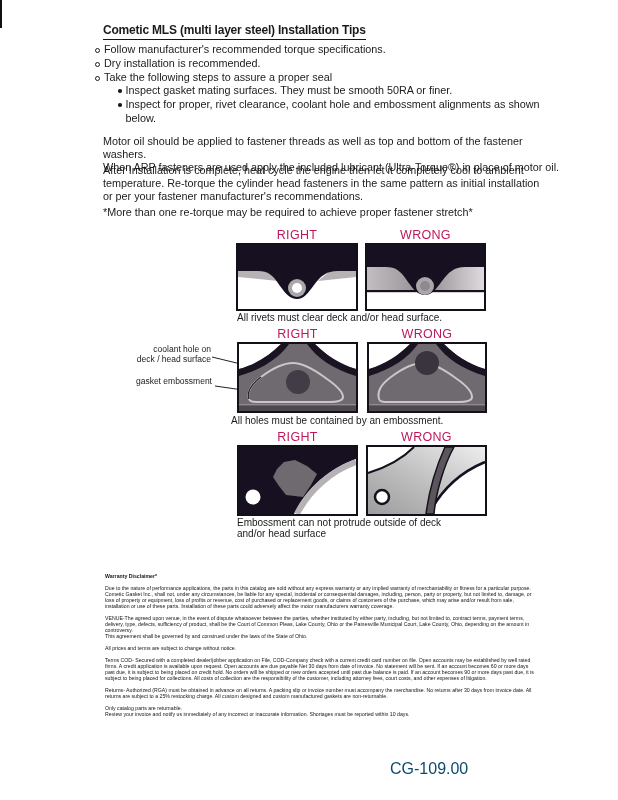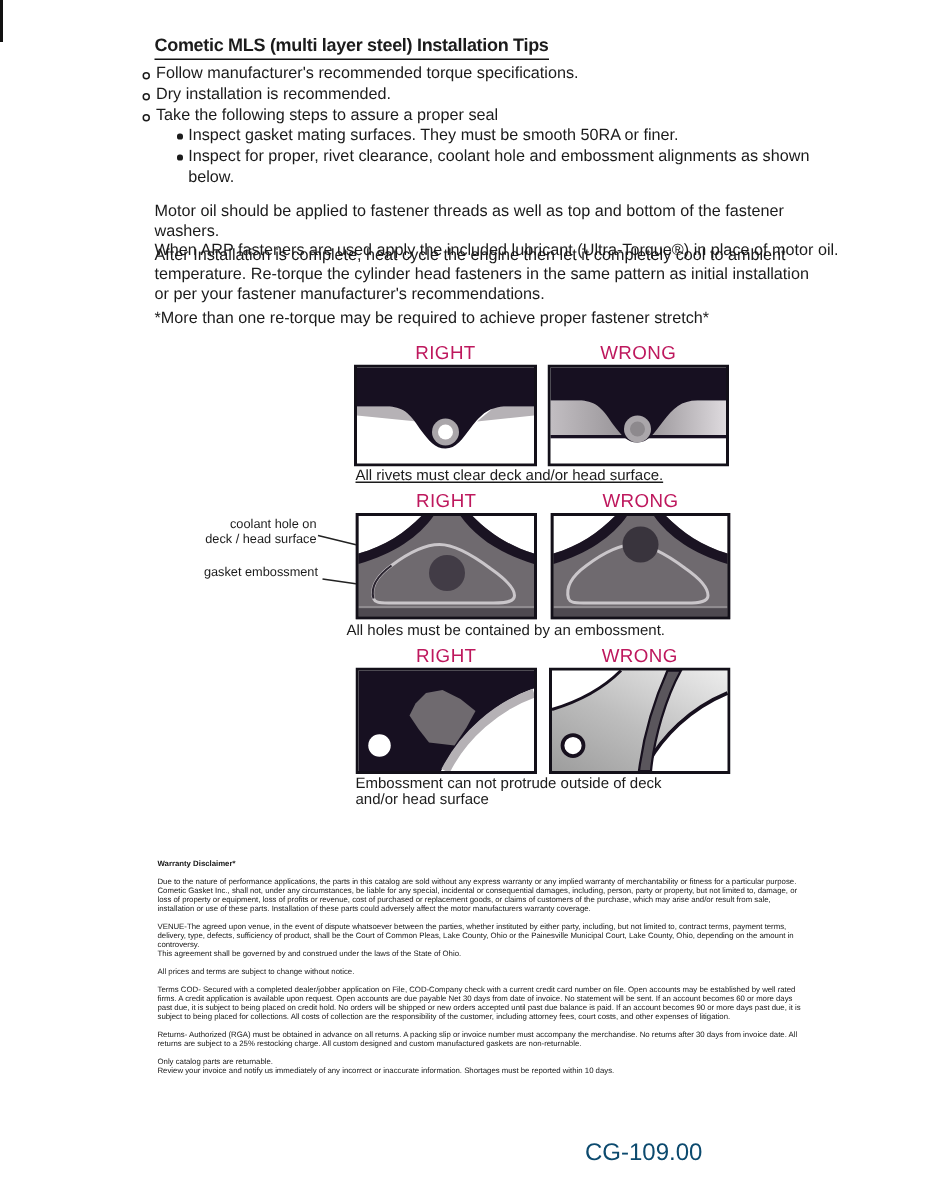--- a/index.html
+++ b/index.html
@@ -99,21 +99,21 @@
     </defs>
     <rect x="0" y="0" width="121" height="68" fill="#ffffff"></rect>
     <rect x="2" y="24" width="117" height="24" fill="url(#gw1)"></rect>
     <rect x="2" y="47" width="117" height="2.2" fill="#171021"></rect>
     <path d="M2,2 H119 V24 H100 C89,24 84,29 77,38 C71,46 67,52 60,52 C53,52 49,47 43,39 C36,28 31,24 21,24 H2 Z" fill="#171021"></path>
     <circle cx="60" cy="43" r="9" fill="#aaa6aa"></circle>
     <circle cx="60" cy="43" r="5" fill="#8d898d"></circle>
     <rect x="1" y="1" width="119" height="66" fill="none" stroke="#131019" stroke-width="2"></rect>
   </svg>
 
-  <div class="abs dg-cap" style="left:237px;top:313px;text-decoration:underline;">All rivets must clear deck and/or head surface.</div>
+  <div class="abs dg-cap" style="left:237px;top:313px;">All rivets must clear deck and/or head surface.</div>
 
   <div class="abs dg-h" style="left:237px;top:327px;width:121px;">RIGHT</div>
   <div class="abs dg-h" style="left:367px;top:327px;width:120px;">WRONG</div>
 
   <div class="abs anno" style="right:407px;top:329px;margin-top:16px;">coolant hole on
 deck / head surface</div>
   <div class="abs anno" style="right:406px;top:377px;">gasket embossment</div>
 
   <svg class="abs" style="left:120px;top:340px;" width="180" height="60" viewBox="0 0 180 60">
     <line x1="92" y1="17" x2="170" y2="36" stroke="#222222" stroke-width="1"></line>

